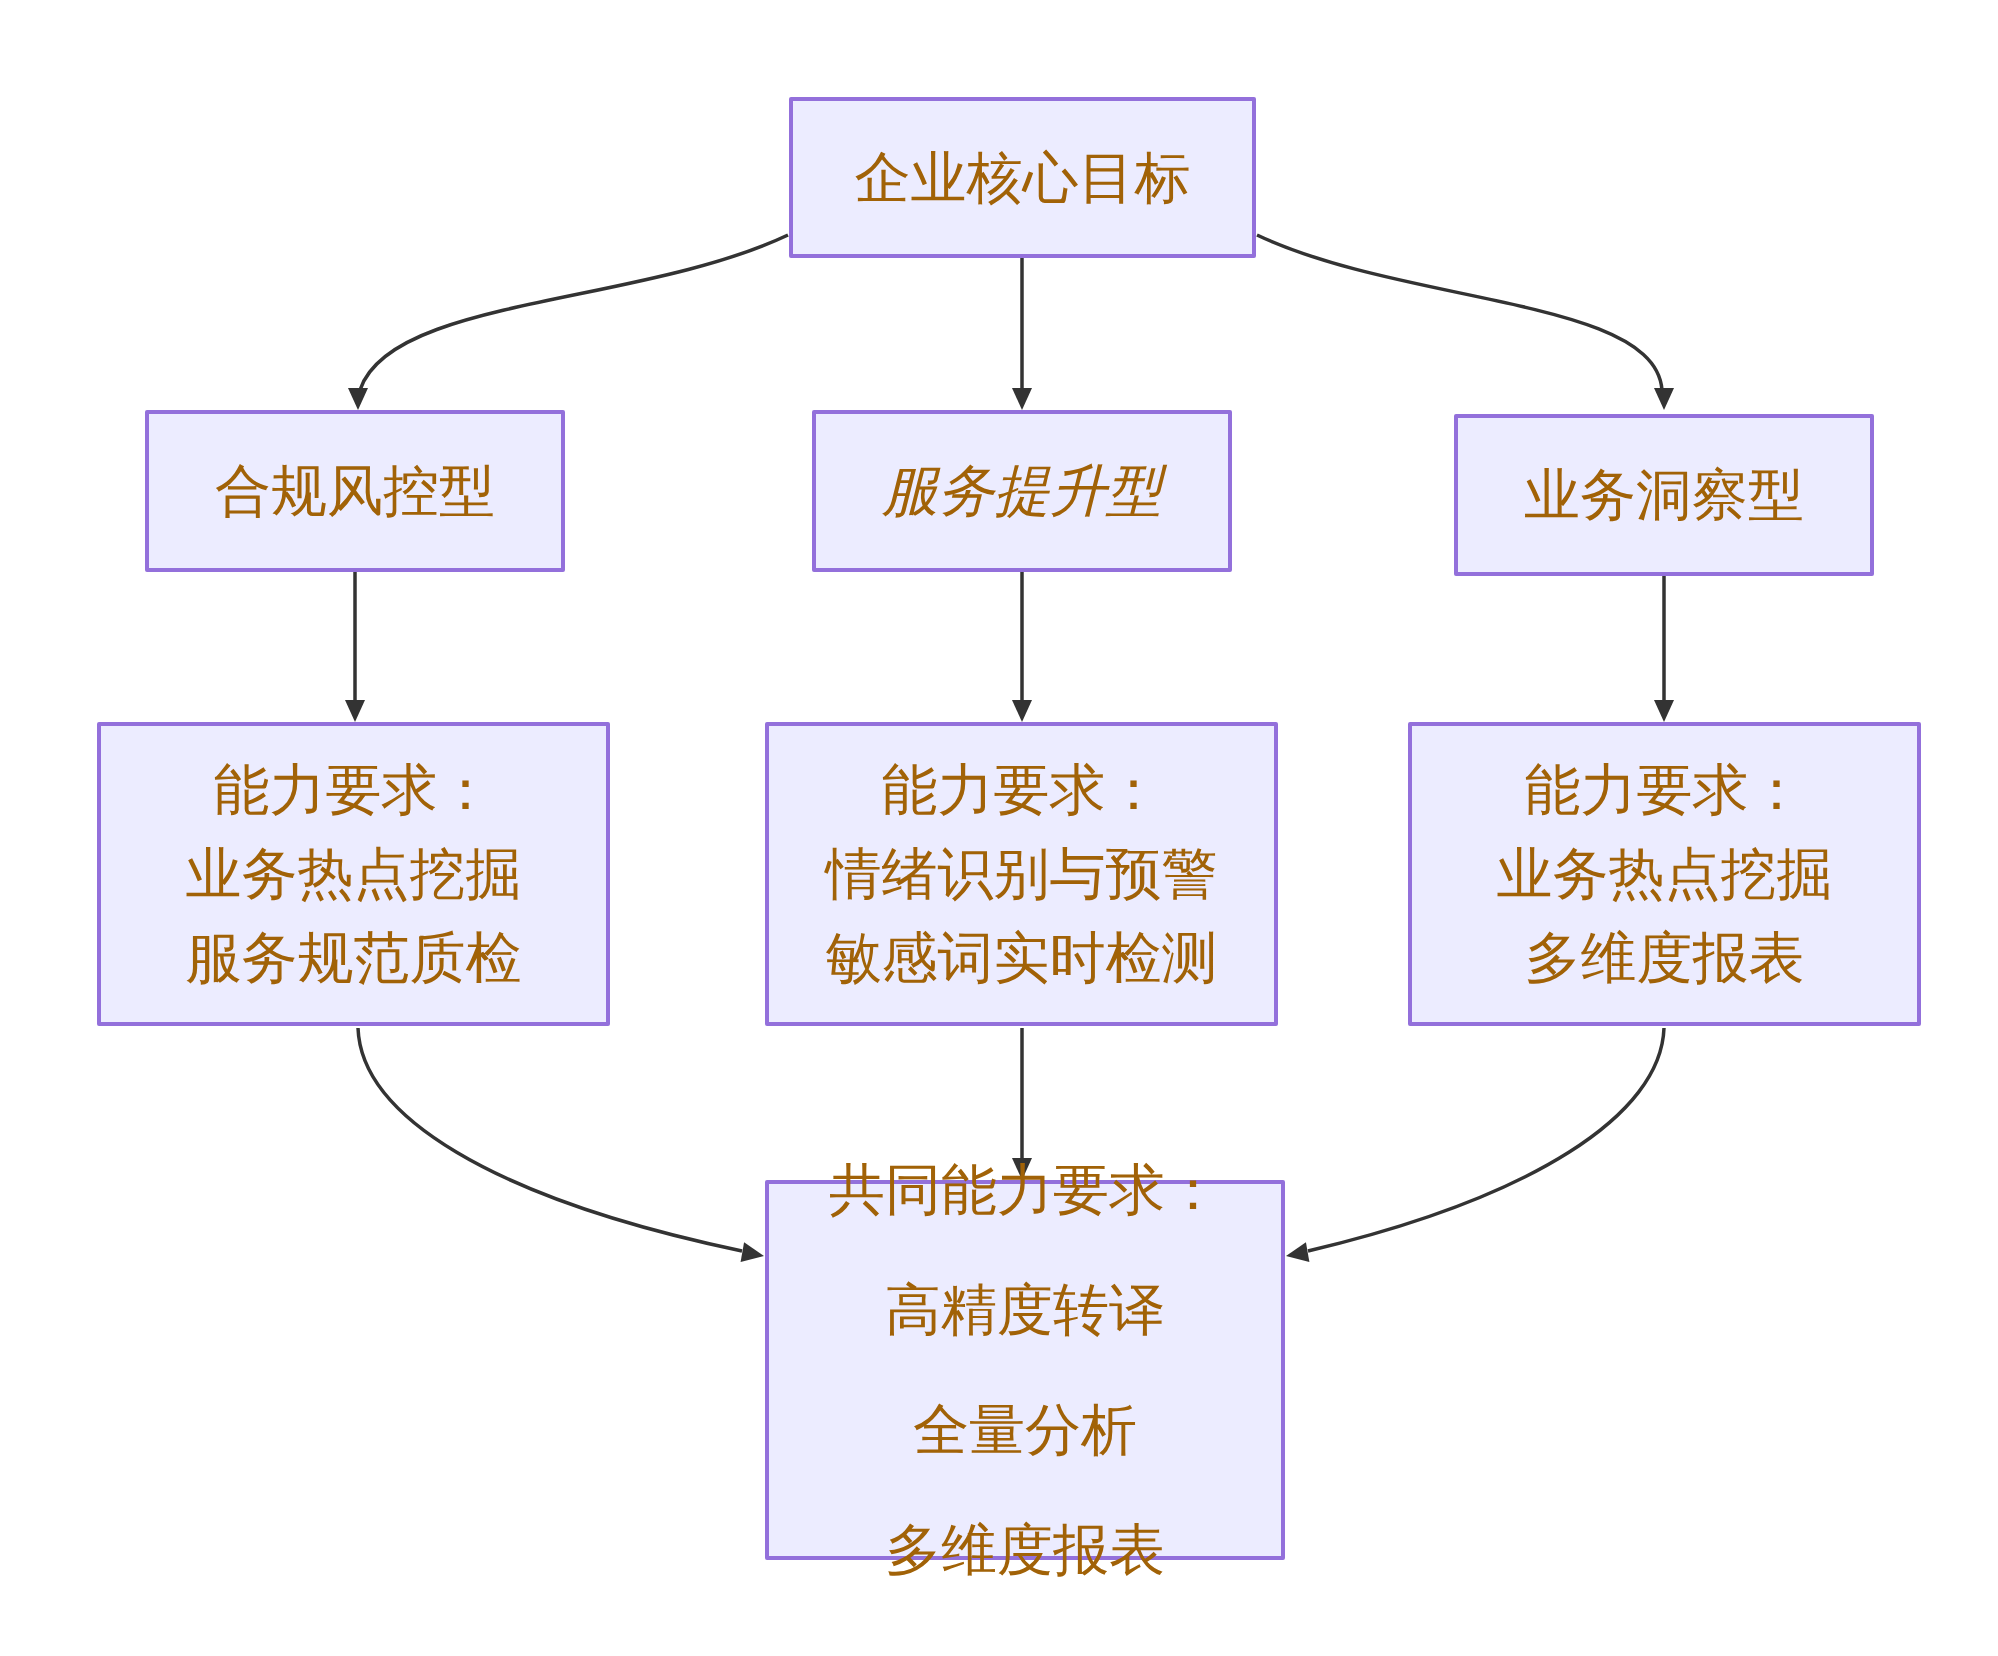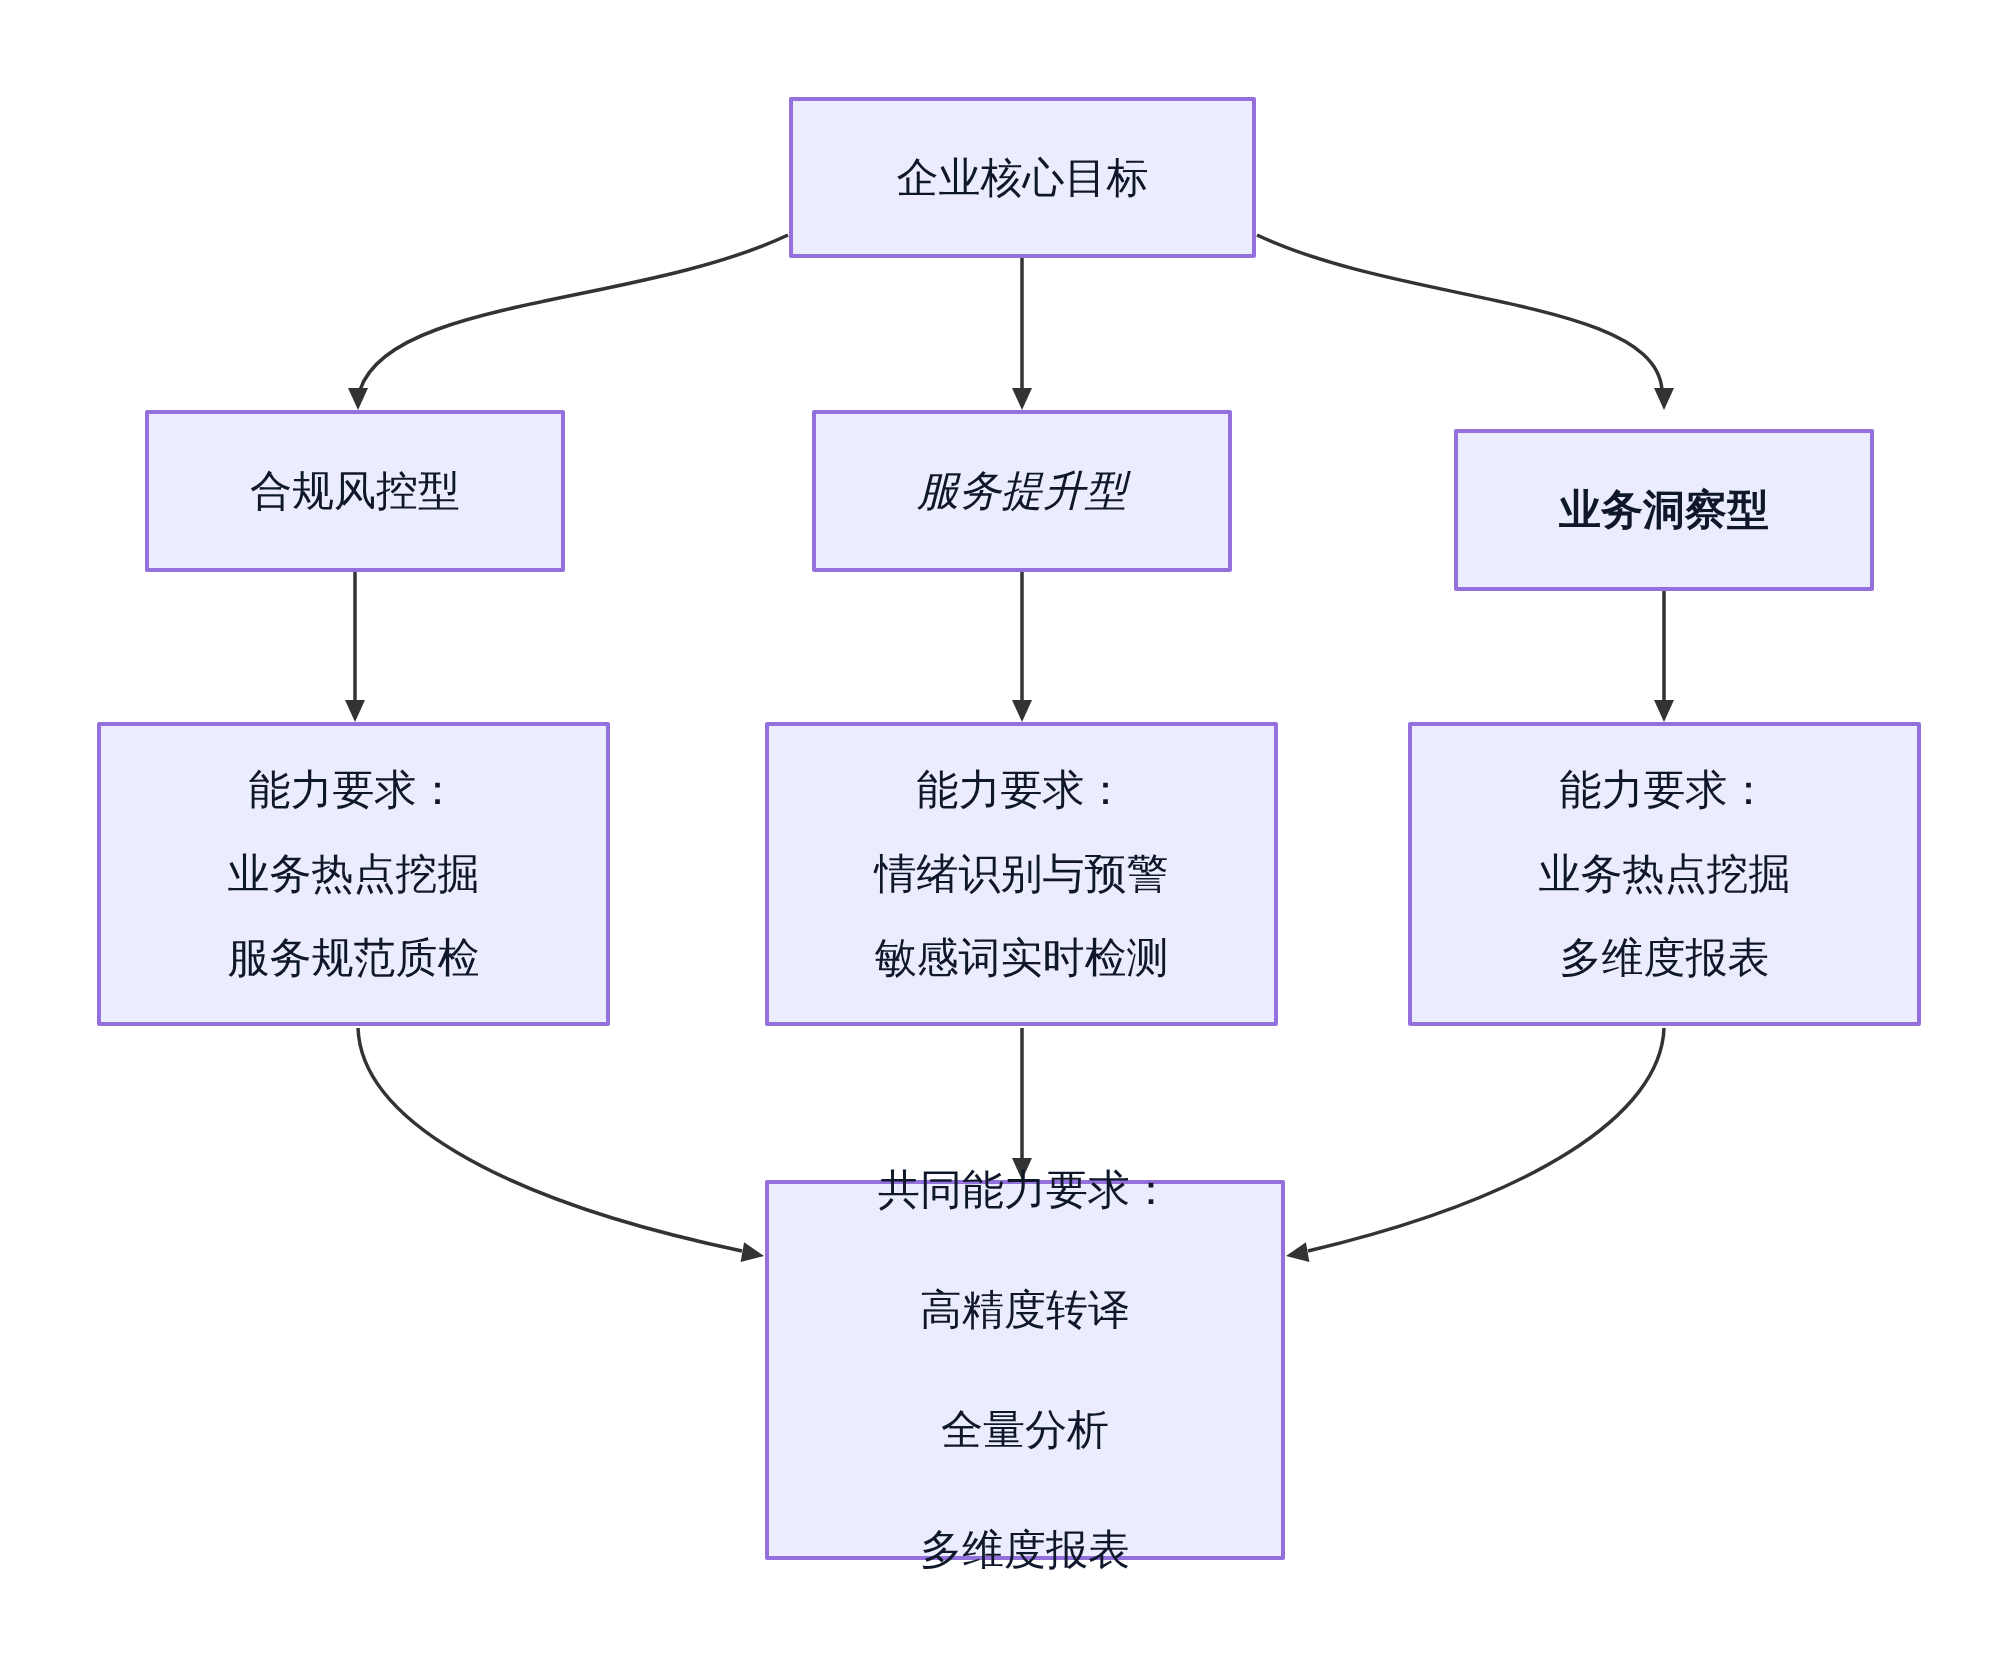--- a/index.html
+++ b/index.html
@@ -30,38 +30,38 @@
   #edges polygon.arrowhead {
     fill: #333333;
     stroke: none;
   }
   .node {
     position: absolute;
     box-sizing: border-box;
     background: #ECECFF;
     border: 4px solid #9370DB;
     border-radius: 2px;
-    color: #0f172a;
+    color: #a16207;
     display: flex;
     flex-direction: column;
     align-items: center;
     justify-content: center;
     text-align: center;
-    font-size: 42px;
+    font-size: 56px;
     line-height: 84px;
   }
   .node .line {
     display: block;
     white-space: nowrap;
   }
   
   #node-root          { left:  789px; top:   97px; width: 467px; height: 161px; }
   #node-compliance    { left:  145px; top:  410px; width: 420px; height: 162px; }
   #node-service       { left:  812px; top:  410px; width: 420px; height: 162px; font-style: italic; }
-  #node-insight       { left: 1454px; top:  429px; width: 420px; height: 162px; font-weight: bold; }
+  #node-insight       { left: 1454px; top:  414px; width: 420px; height: 162px; }
   #node-compliance-req{ left:   97px; top:  722px; width: 513px; height: 304px; }
   #node-service-req   { left:  765px; top:  722px; width: 513px; height: 304px; }
   #node-insight-req   { left: 1408px; top:  722px; width: 513px; height: 304px; }
   #node-common-req    { left:  765px; top: 1180px; width: 520px; height: 380px; gap: 36px; }
 </style>
 </head>
 <body>
 
 <div id="canvas">
 

